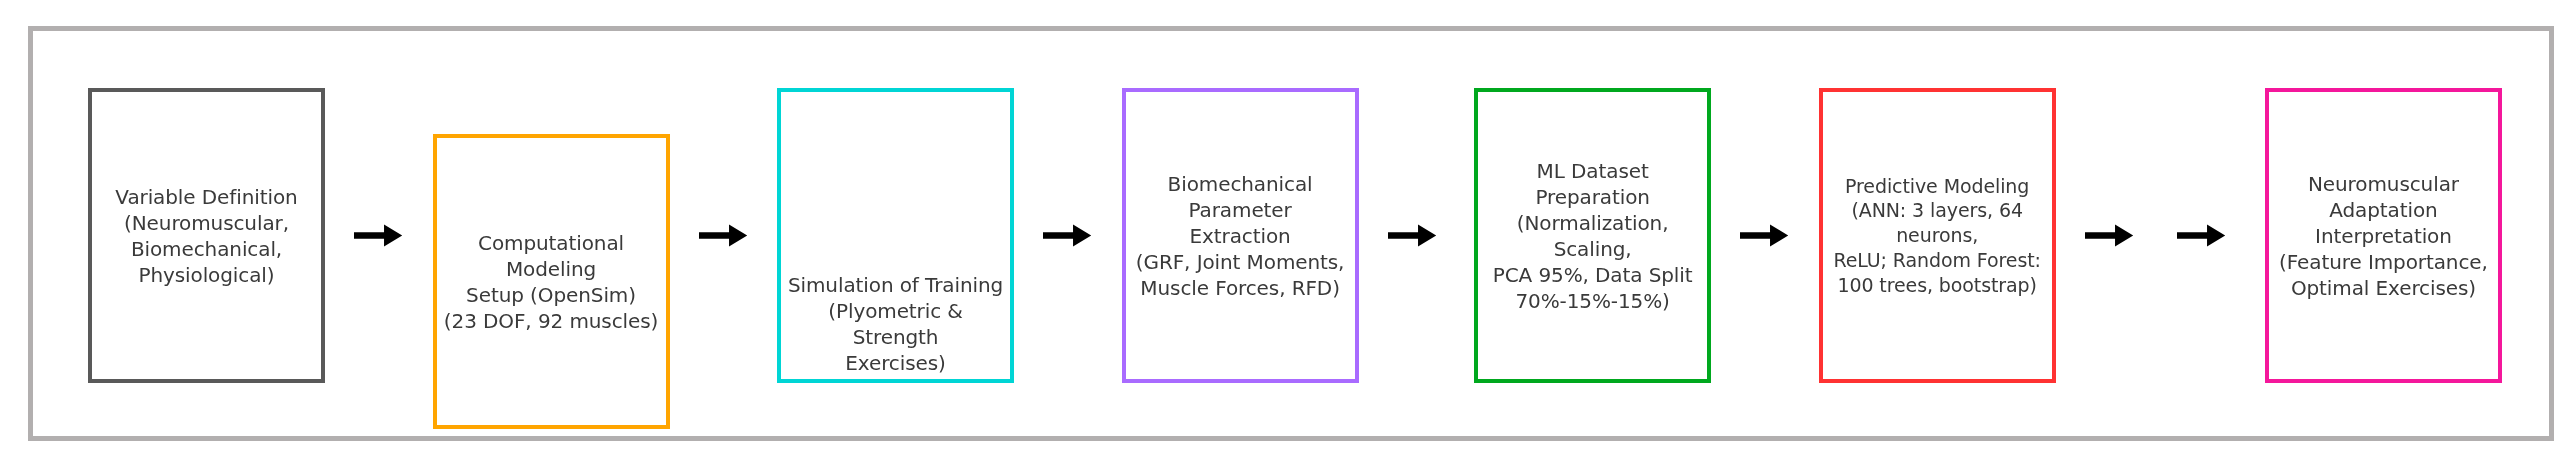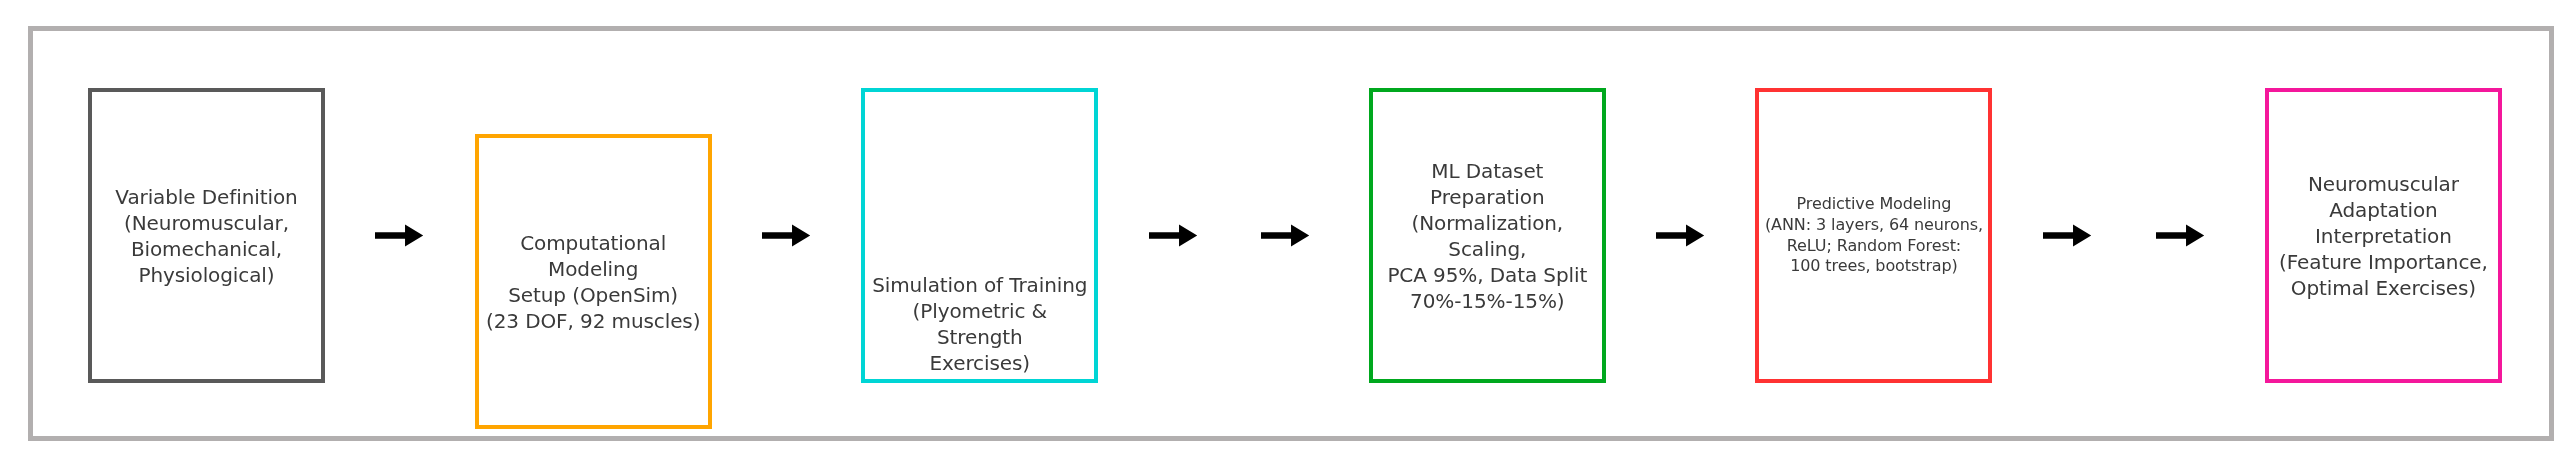--- a/index.html
+++ b/index.html
@@ -114,20 +114,26 @@
 (Plyometric &amp; Strength
 Exercises)</div>
       </div>
 
       <div class="arrow">
         <svg width="49" height="27" viewBox="0 0 62 34" aria-hidden="true">
           <path d="M0 13 H38 V3 L61 17 L38 31 V21 H0 Z" fill="#000000"></path>
         </svg>
       </div>
 
+      <div class="node" style="border-color:#a96bff;">
+        <div class="node-text">Biomechanical Parameter
+Extraction
+(GRF, Joint Moments,
+Muscle Forces, RFD)</div>
+      </div>
 
       <div class="arrow">
         <svg width="49" height="27" viewBox="0 0 62 34" aria-hidden="true">
           <path d="M0 13 H38 V3 L61 17 L38 31 V21 H0 Z" fill="#000000"></path>
         </svg>
       </div>
 
       <div class="node" style="border-color:#00a81e;margin-left:8px;">
         <div class="node-text">ML Dataset Preparation
 (Normalization, Scaling,
@@ -135,21 +141,21 @@
 70%-15%-15%)</div>
       </div>
 
       <div class="arrow">
         <svg width="49" height="27" viewBox="0 0 62 34" aria-hidden="true">
           <path d="M0 13 H38 V3 L61 17 L38 31 V21 H0 Z" fill="#000000"></path>
         </svg>
       </div>
 
       <div class="node" style="border-color:#ff3232;">
-        <div class="node-text" style="font-size:16px;">Predictive Modeling
+        <div class="node-text" style="font-size:19px;">Predictive Modeling
 (ANN: 3 layers, 64 neurons,
 ReLU; Random Forest:
 100 trees, bootstrap)</div>
       </div>
 
       <div class="arrow">
         <svg width="49" height="27" viewBox="0 0 62 34" aria-hidden="true">
           <path d="M0 13 H38 V3 L61 17 L38 31 V21 H0 Z" fill="#000000"></path>
         </svg>
       </div>

